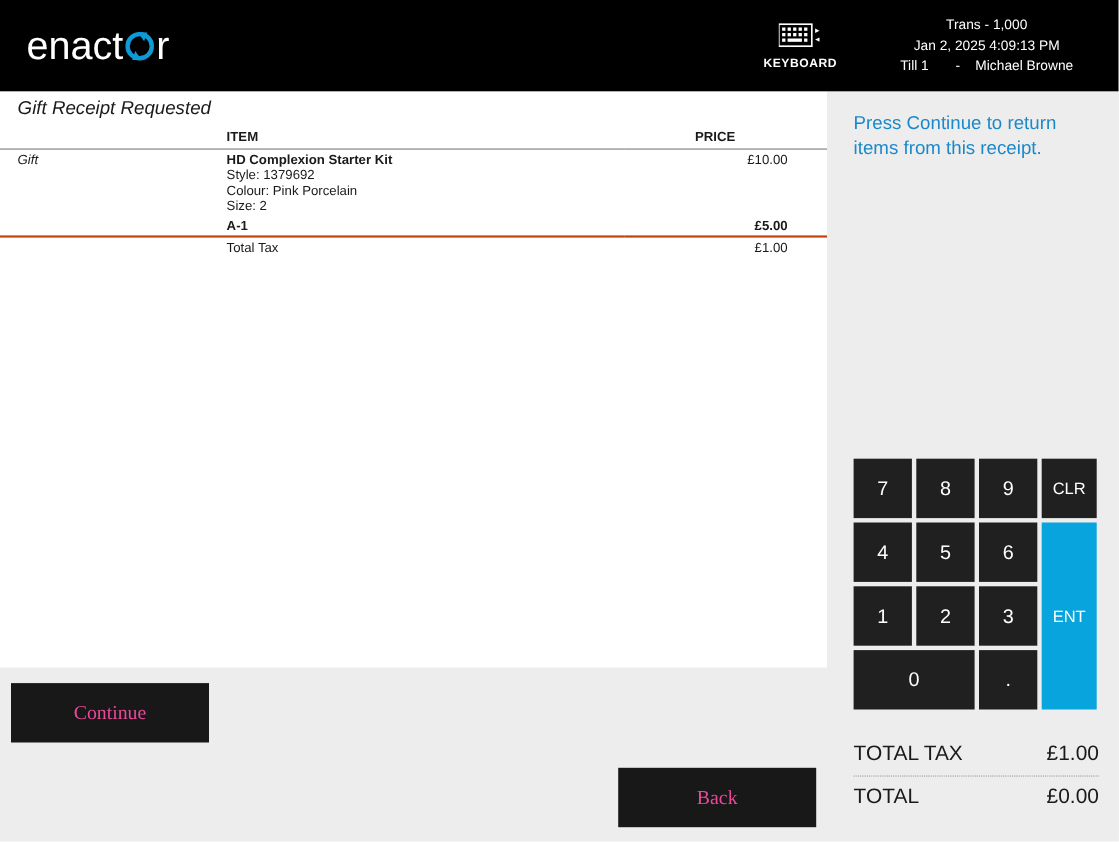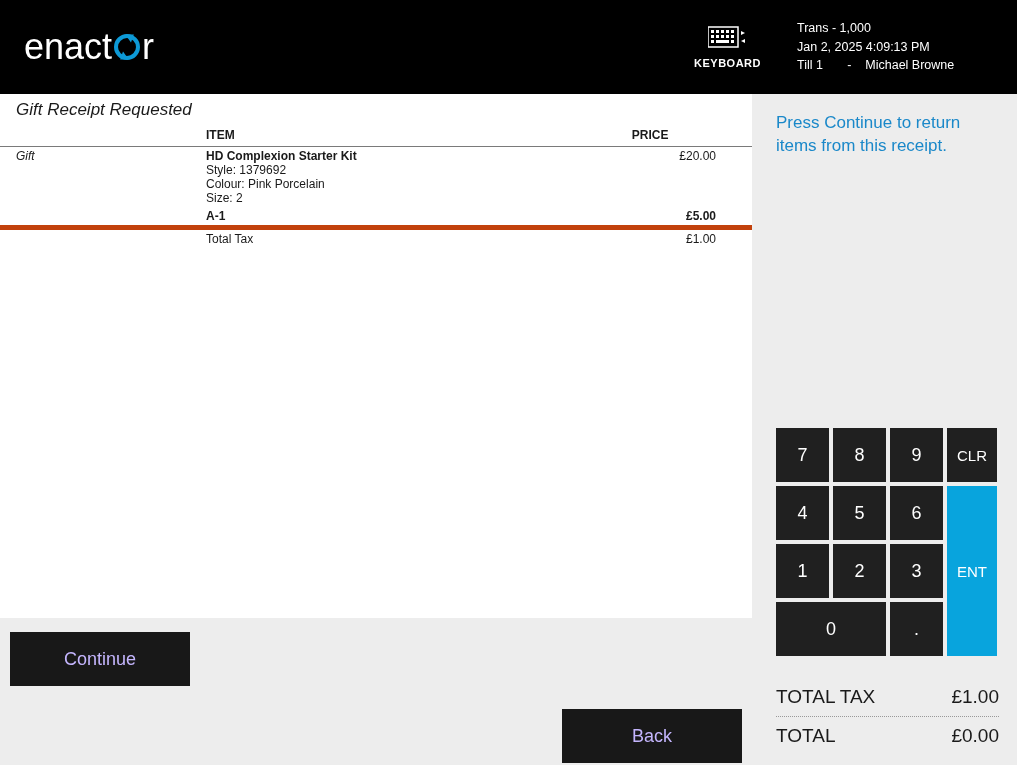--- a/index.html
+++ b/index.html
@@ -7,21 +7,21 @@
     font-family: "Segoe UI", Arial, sans-serif;
     width: 1017px;
     height: 765px;
     overflow: hidden;
     background: #ededed;
     color: #1a1a1a;
   }
   .header {
     background: #000;
     color: #fff;
-    height: 94px;
+    height: 83px;
     display: flex;
     align-items: center;
     padding: 0 20px 0 24px;
     position: relative;
   }
   .logo {
     font-size: 36px;
     font-weight: 400;
     letter-spacing: 0;
     display: flex;
@@ -68,20 +68,21 @@
     font-size: 11px;
     font-weight: 600;
     letter-spacing: 0.5px;
     cursor: pointer;
   }
   .kbd-icon-svg { display:block; }
   .trans-info {
     font-size: 12.5px;
     line-height: 1.5;
     min-width: 200px;
+    text-align: center;
   }
   .main-wrap {
     display: flex;
     height: calc(765px - 86px);
   }
   .left-col {
     width: 752px;
     display: flex;
     flex-direction: column;
   }
@@ -107,37 +108,38 @@
     text-align: left;
     padding: 4px 16px 4px 16px;
     border-bottom: 1.5px solid #7a7a7a;
   }
   .receipt-table th.price-col { text-align: center; padding-right: 36px;}
   .receipt-table td {
     padding: 2px 16px 2px 16px;
     vertical-align: top;
   }
   .receipt-table td.price-cell { text-align: right; padding-right: 36px; white-space: nowrap;}
-  .receipt-table tr.sep td { border-bottom: 5px solid #c2410c; }
+  .receipt-table tr.sep td { border-bottom: 2px solid #c2410c; }
   .bold { font-weight: 700; }
   .action-bar {
     background: #ededed;
     height: 155px;
     padding: 14px 10px;
     position: relative;
   }
   .btn-dark {
     background: #181818;
-    color: #c4b5fd;
+    color: #ec4899;
     font-size: 18px;
     display: flex;
     align-items: center;
     justify-content: center;
     cursor: pointer;
     border: none;
+    font-family: Liberation Serif, serif;
   }
   .continue-btn { width: 180px; height: 54px; }
   .back-btn { width: 180px; height: 54px; position:absolute; right:10px; bottom:10px; }
 
   .right-col {
     width: 265px;
     background: #ededed;
     display: flex;
     flex-direction: column;
     padding: 18px 18px 18px 24px;
@@ -246,21 +248,21 @@
         </thead>
         <tbody>
           <tr>
             <td><span style="font-style:italic">Gift</span></td>
             <td>
               <span class="bold">HD Complexion Starter Kit</span><br>
               <span>Style: 1379692</span><br>
               <span>Colour: Pink Porcelain</span><br>
               <span>Size: 2</span>
             </td>
-            <td class="price-cell">£20.00</td>
+            <td class="price-cell">£10.00</td>
           </tr>
           <tr class="sep">
             <td></td>
             <td class="bold">A-1</td>
             <td class="price-cell bold">£5.00</td>
           </tr>
           <tr>
             <td></td>
             <td>Total Tax</td>
             <td class="price-cell">£1.00</td>

